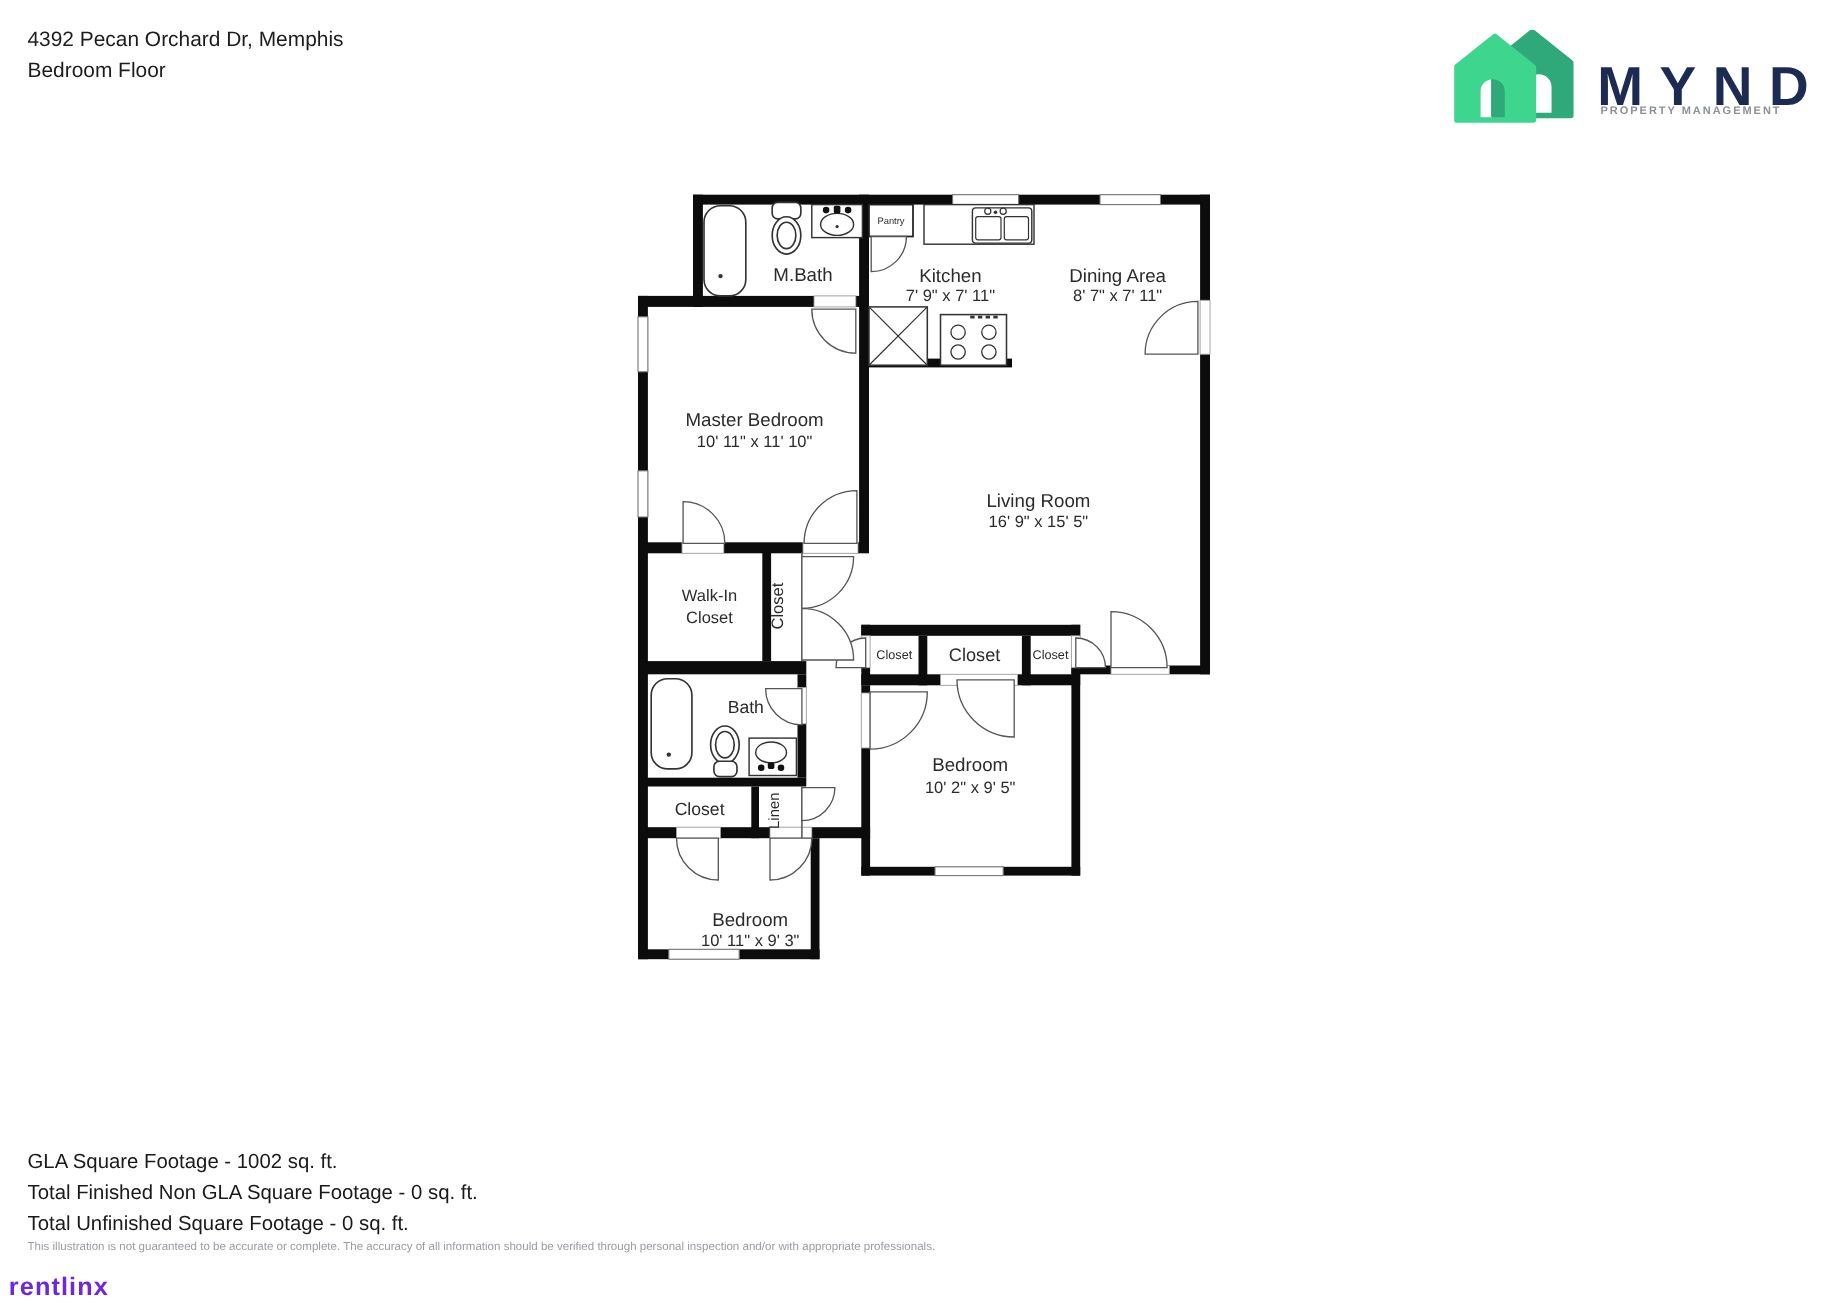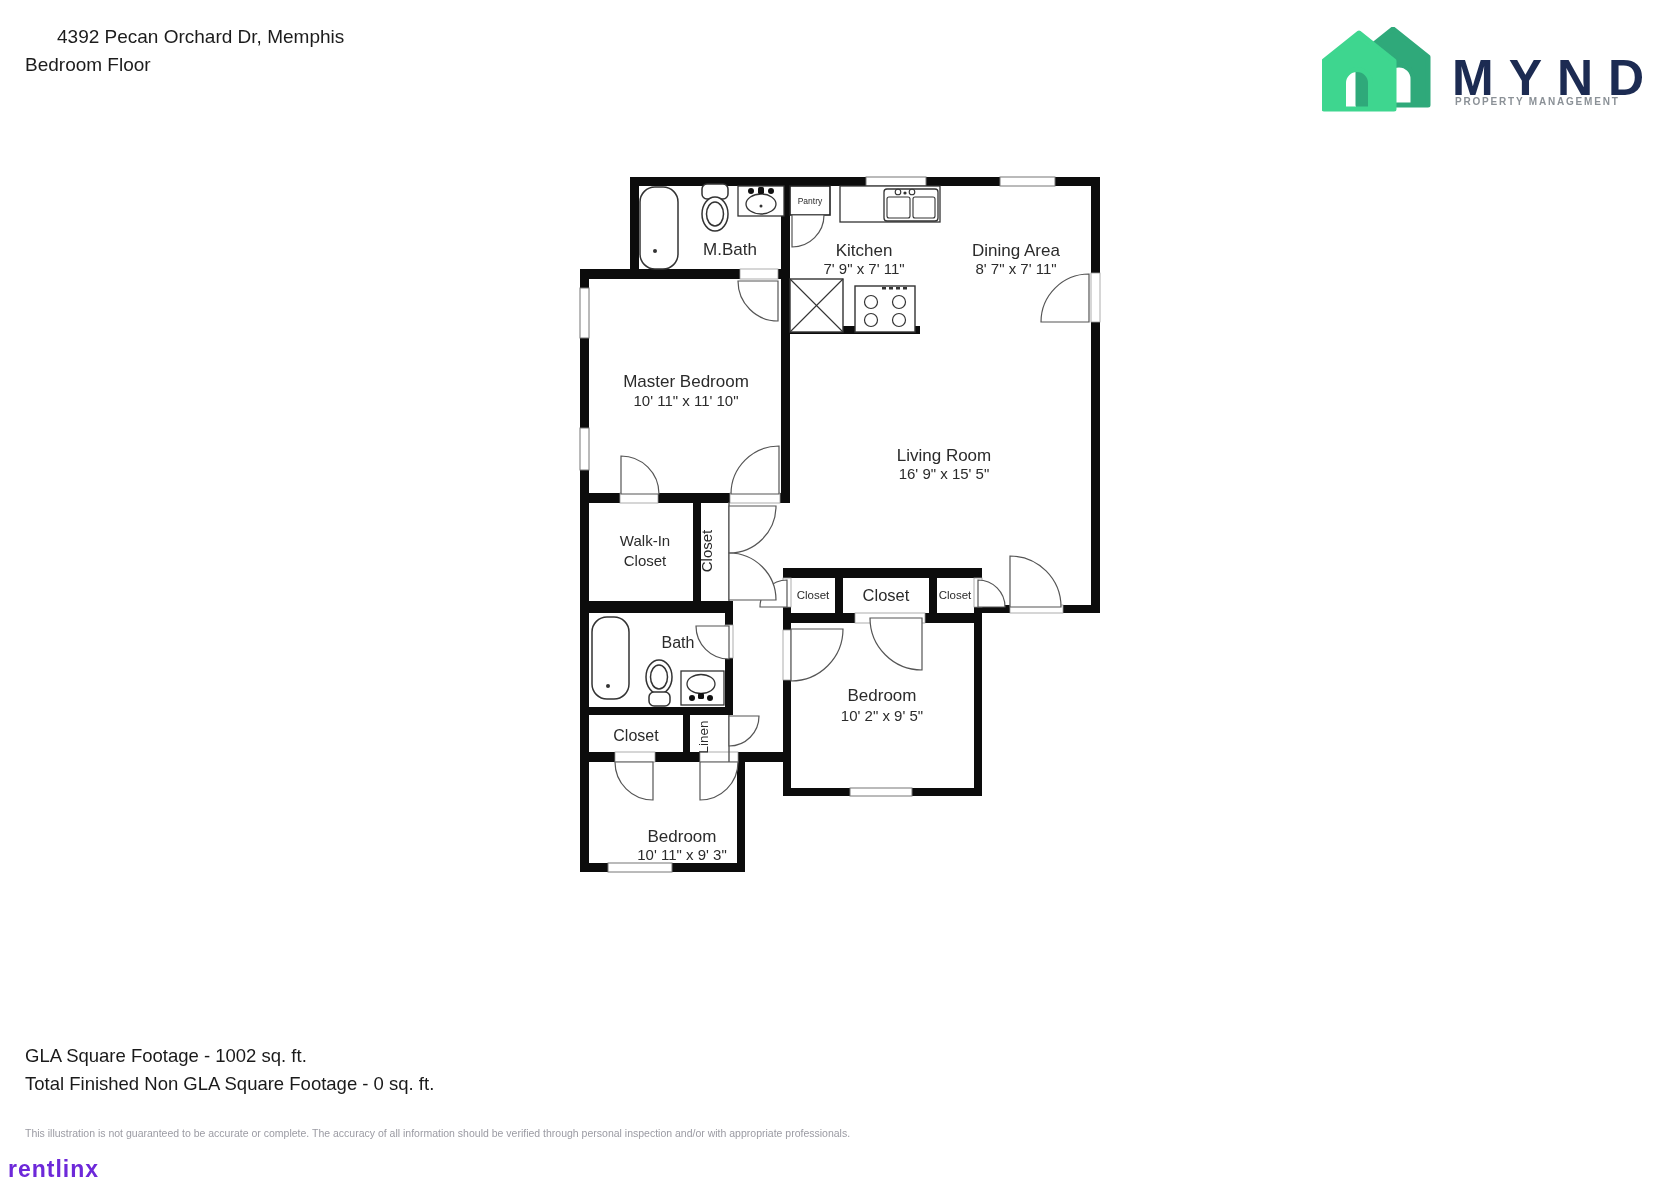--- a/index.html
+++ b/index.html
@@ -1,21 +1,21 @@
 <!DOCTYPE html>
 <html><head>
 <meta charset="utf-8">
 <style>
   html,body{margin:0;padding:0;}
   body{
     width:1680px;height:1188px;position:relative;background:#ffffff;
     font-family:"Liberation Sans", sans-serif;overflow:hidden;
   }
   .hdr{position:absolute;left:25px;color:#1c1c1c;font-size:19px;}
-  #addr{top:26px;margin-left:32px;}
+  #addr{top:26px;}
   #floor{top:54px;}
   #logo{position:absolute;left:1322px;top:27px;width:120px;height:86px;}
   #brand{position:absolute;left:1452px;top:53px;font-size:50px;font-weight:700;
     letter-spacing:15px;color:#1c2b52;line-height:1;}
   #tagline{position:absolute;left:1455px;top:96px;font-size:10px;font-weight:700;
     letter-spacing:1.8px;color:#8b9197;}
   #plan-wrap{position:absolute;left:575px;top:172px;width:530px;height:708px;}
   #summary{position:absolute;left:25px;top:994px;font-size:18.5px;color:#1a1a1a;line-height:28px;margin-top:48px;}
   #disclaimer{position:absolute;left:25px;top:1124px;font-size:10.5px;color:#9b9ba3;line-height:19px;}
   #watermark{position:absolute;left:8px;top:1156px;font-size:23px;font-weight:700;
@@ -204,19 +204,20 @@
     <text class="lab16" x="636" y="741">Closet</text>
     <text class="vert-lab2" x="708" y="737" transform="rotate(-90 708 737)">Linen</text>
     <text class="room" x="682" y="842">Bedroom</text>
     <text class="dims" x="682" y="860">10' 11" x 9' 3"</text>
   </g>
 </svg>
 
 <div id="summary">
   <div>GLA Square Footage - 1002 sq. ft.</div>
   <div>Total Finished Non GLA Square Footage - 0 sq. ft.</div>
+  <div>Total Unfinished Square Footage - 0 sq. ft.</div>
 </div>
 
 <div id="disclaimer">
   <div>This illustration is not guaranteed to be accurate or complete. The accuracy of all information should be verified through personal inspection and/or with appropriate professionals.</div>
 </div>
 
 <div id="watermark">rentlinx</div>
 
 </body></html>

